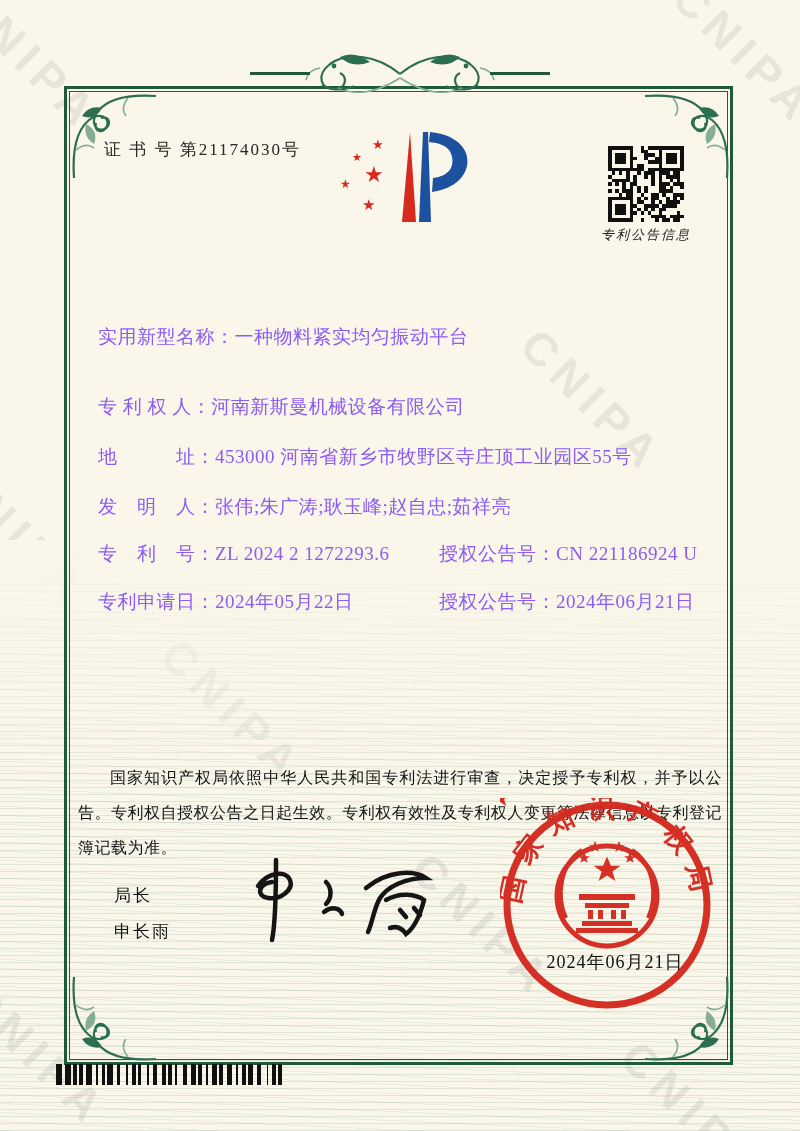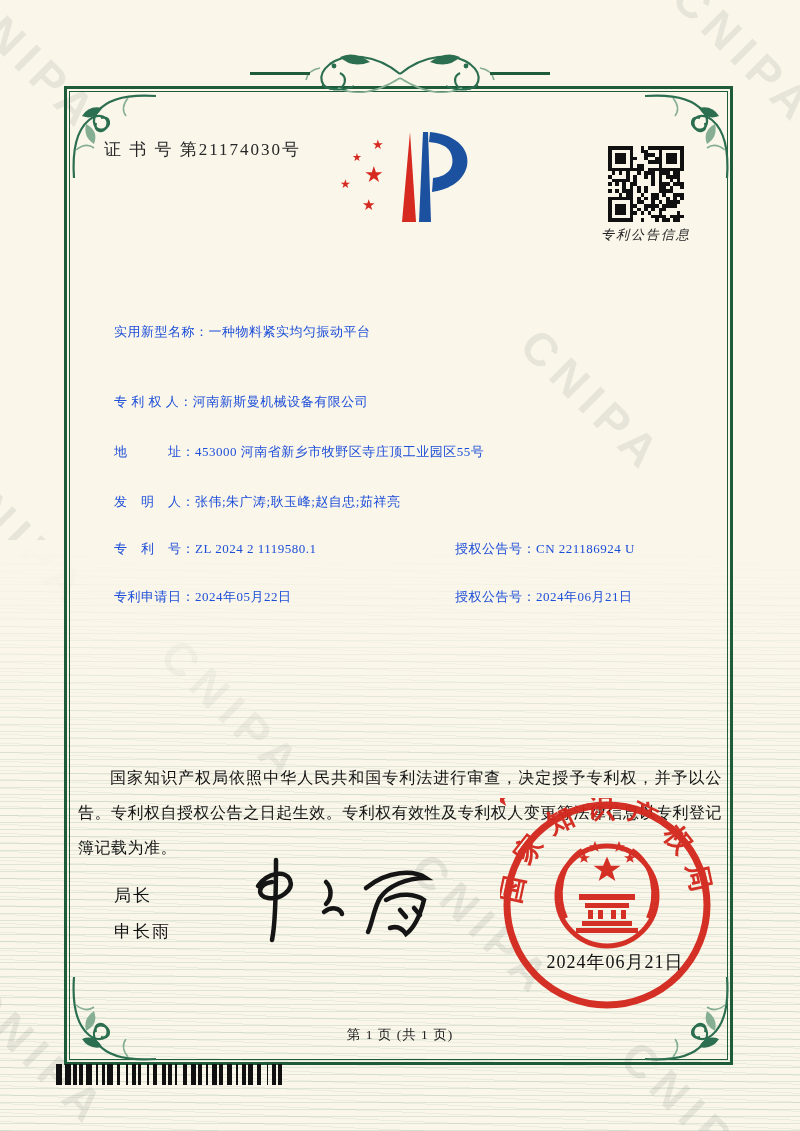--- a/index.html
+++ b/index.html
@@ -25,22 +25,22 @@
   .cert-no{position:absolute;left:104px;top:138px;font-size:17px;letter-spacing:2px;color:#262626;}
   .logo{position:absolute;left:328px;top:126px;width:146px;height:102px;}
   .logo .star{position:absolute;color:#d6291f;line-height:1;}
   .qr{position:absolute;left:608px;top:146px;width:76px;height:76px;
       display:grid;grid-template-columns:repeat(21,1fr);grid-template-rows:repeat(21,1fr);}
   .qr i{display:block;}
   .qr-caption{position:absolute;left:586px;top:226px;width:120px;text-align:center;
       font-size:13px;font-style:italic;letter-spacing:2px;color:#222;}
   .title{position:absolute;left:0;top:234px;width:800px;text-align:center;margin:0;
       font-size:40px;font-weight:bold;letter-spacing:4px;color:#0a0a0a;}
-  .row{position:absolute;left:114px;width:580px;font-size:13px;line-height:1.55;
-      letter-spacing:0.5px;white-space:nowrap;color:#1d4ed8;}
+  .row{position:absolute;left:98px;width:580px;font-size:19px;line-height:1.55;
+      letter-spacing:0.5px;white-space:nowrap;color:#8b5cf6;}
   .row .col2{position:absolute;left:341px;top:0;}
   .statement{position:absolute;left:78px;top:760px;width:644px;margin:0;
       font-size:16px;line-height:2.2;letter-spacing:0.5px;text-indent:2em;
       text-align:justify;color:#141414;}
   .sig-title{position:absolute;left:114px;top:884px;font-family:"Liberation Sans","DejaVu Sans",sans-serif;
       font-size:17px;letter-spacing:2px;color:#141414;}
   .sig-name{position:absolute;left:114px;top:920px;font-family:"Liberation Sans","DejaVu Sans",sans-serif;
       font-size:17px;letter-spacing:2px;color:#141414;}
   .sig-svg{position:absolute;left:228px;top:848px;}
   .seal{position:absolute;left:500px;top:798px;opacity:0.95;}
@@ -571,21 +571,21 @@
   <div class="row" style="top:392px">
     <span>专 利 权 人：</span><span>河南新斯曼机械设备有限公司</span>
   </div>
   <div class="row" style="top:442px">
     <span>地　　　址：</span><span>453000 河南省新乡市牧野区寺庄顶工业园区55号</span>
   </div>
   <div class="row" style="top:492px">
     <span>发　明　人：</span><span>张伟;朱广涛;耿玉峰;赵自忠;茹祥亮</span>
   </div>
   <div class="row" style="top:539px">
-    <span>专　利　号：</span><span>ZL 2024 2 1119580.1</span>
+    <span>专　利　号：</span><span>ZL 2024 2 1272293.6</span>
     <span class="col2">
       <span>授权公告号：</span><span>CN 221186924 U</span>
     </span>
   </div>
   <div class="row" style="top:587px">
     <span>专利申请日：</span><span>2024年05月22日</span>
     <span class="col2">
       <span>授权公告号：</span><span>2024年06月21日</span>
     </span>
   </div>
@@ -630,17 +630,16 @@
       <rect x="82" y="123" width="50" height="5"></rect>
       <rect x="76" y="130" width="62" height="5"></rect>
     </g>
     <path id="sealArc" d="M26.2 134.4 A86 86 0 1 1 187.8 134.4" fill="none" stroke="none"></path>
     <text font-size="27" font-weight="bold" fill="#d3261c" letter-spacing="12" font-family="Liberation Serif, DejaVu Serif, serif">
       <textPath href="#sealArc" startOffset="50%" text-anchor="middle">国家知识产权局</textPath>
     </text>
   </svg>
   <div class="seal-date">2024年06月21日</div>
 
-  <div class="footer">第 1 页 (共 1 页)</div>
 
   <div class="barcode"><span style="display: inline-block; height: 100%; width: 5.7px; background: rgb(16, 16, 16);"></span><span style="display: inline-block; height: 100%; width: 3.8px; background: transparent;"></span><span style="display: inline-block; height: 100%; width: 5.7px; background: rgb(16, 16, 16);"></span><span style="display: inline-block; height: 100%; width: 1.9px; background: transparent;"></span><span style="display: inline-block; height: 100%; width: 3.8px; background: rgb(16, 16, 16);"></span><span style="display: inline-block; height: 100%; width: 1.9px; background: transparent;"></span><span style="display: inline-block; height: 100%; width: 3.8px; background: rgb(16, 16, 16);"></span><span style="display: inline-block; height: 100%; width: 3.8px; background: transparent;"></span><span style="display: inline-block; height: 100%; width: 5.7px; background: rgb(16, 16, 16);"></span><span style="display: inline-block; height: 100%; width: 3.8px; background: transparent;"></span><span style="display: inline-block; height: 100%; width: 1.9px; background: rgb(16, 16, 16);"></span><span style="display: inline-block; height: 100%; width: 3.8px; background: transparent;"></span><span style="display: inline-block; height: 100%; width: 3.8px; background: rgb(16, 16, 16);"></span><span style="display: inline-block; height: 100%; width: 1.9px; background: transparent;"></span><span style="display: inline-block; height: 100%; width: 5.7px; background: rgb(16, 16, 16);"></span><span style="display: inline-block; height: 100%; width: 3.8px; background: transparent;"></span><span style="display: inline-block; height: 100%; width: 3.8px; background: rgb(16, 16, 16);"></span><span style="display: inline-block; height: 100%; width: 5.7px; background: transparent;"></span><span style="display: inline-block; height: 100%; width: 1.9px; background: rgb(16, 16, 16);"></span><span style="display: inline-block; height: 100%; width: 3.8px; background: transparent;"></span><span style="display: inline-block; height: 100%; width: 3.8px; background: rgb(16, 16, 16);"></span><span style="display: inline-block; height: 100%; width: 1.9px; background: transparent;"></span><span style="display: inline-block; height: 100%; width: 3.8px; background: rgb(16, 16, 16);"></span><span style="display: inline-block; height: 100%; width: 5.7px; background: transparent;"></span><span style="display: inline-block; height: 100%; width: 1.9px; background: rgb(16, 16, 16);"></span><span style="display: inline-block; height: 100%; width: 3.8px; background: transparent;"></span><span style="display: inline-block; height: 100%; width: 3.8px; background: rgb(16, 16, 16);"></span><span style="display: inline-block; height: 100%; width: 5.7px; background: transparent;"></span><span style="display: inline-block; height: 100%; width: 3.8px; background: rgb(16, 16, 16);"></span><span style="display: inline-block; height: 100%; width: 1.9px; background: transparent;"></span><span style="display: inline-block; height: 100%; width: 3.8px; background: rgb(16, 16, 16);"></span><span style="display: inline-block; height: 100%; width: 3.8px; background: transparent;"></span><span style="display: inline-block; height: 100%; width: 1.9px; background: rgb(16, 16, 16);"></span><span style="display: inline-block; height: 100%; width: 5.7px; background: transparent;"></span><span style="display: inline-block; height: 100%; width: 3.8px; background: rgb(16, 16, 16);"></span><span style="display: inline-block; height: 100%; width: 3.8px; background: transparent;"></span><span style="display: inline-block; height: 100%; width: 5.7px; background: rgb(16, 16, 16);"></span><span style="display: inline-block; height: 100%; width: 1.9px; background: transparent;"></span><span style="display: inline-block; height: 100%; width: 3.8px; background: rgb(16, 16, 16);"></span><span style="display: inline-block; height: 100%; width: 3.8px; background: transparent;"></span><span style="display: inline-block; height: 100%; width: 1.9px; background: rgb(16, 16, 16);"></span><span style="display: inline-block; height: 100%; width: 3.8px; background: transparent;"></span><span style="display: inline-block; height: 100%; width: 5.7px; background: rgb(16, 16, 16);"></span><span style="display: inline-block; height: 100%; width: 1.9px; background: transparent;"></span><span style="display: inline-block; height: 100%; width: 3.8px; background: rgb(16, 16, 16);"></span><span style="display: inline-block; height: 100%; width: 3.8px; background: transparent;"></span><span style="display: inline-block; height: 100%; width: 5.7px; background: rgb(16, 16, 16);"></span><span style="display: inline-block; height: 100%; width: 3.8px; background: transparent;"></span><span style="display: inline-block; height: 100%; width: 1.9px; background: rgb(16, 16, 16);"></span><span style="display: inline-block; height: 100%; width: 3.8px; background: transparent;"></span><span style="display: inline-block; height: 100%; width: 3.8px; background: rgb(16, 16, 16);"></span><span style="display: inline-block; height: 100%; width: 1.9px; background: transparent;"></span><span style="display: inline-block; height: 100%; width: 5.7px; background: rgb(16, 16, 16);"></span><span style="display: inline-block; height: 100%; width: 3.8px; background: transparent;"></span><span style="display: inline-block; height: 100%; width: 3.8px; background: rgb(16, 16, 16);"></span><span style="display: inline-block; height: 100%; width: 5.7px; background: transparent;"></span><span style="display: inline-block; height: 100%; width: 1.9px; background: rgb(16, 16, 16);"></span><span style="display: inline-block; height: 100%; width: 3.8px; background: transparent;"></span><span style="display: inline-block; height: 100%; width: 3.8px; background: rgb(16, 16, 16);"></span><span style="display: inline-block; height: 100%; width: 1.9px; background: transparent;"></span><span style="display: inline-block; height: 100%; width: 3.8px; background: rgb(16, 16, 16);"></span><span style="display: inline-block; height: 100%; width: 5.7px; background: transparent;"></span></div>
 
 </div>
 
 </body></html>

